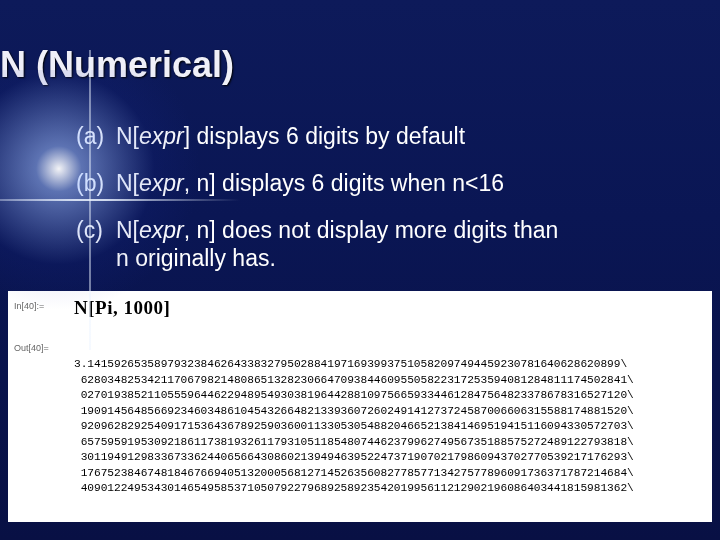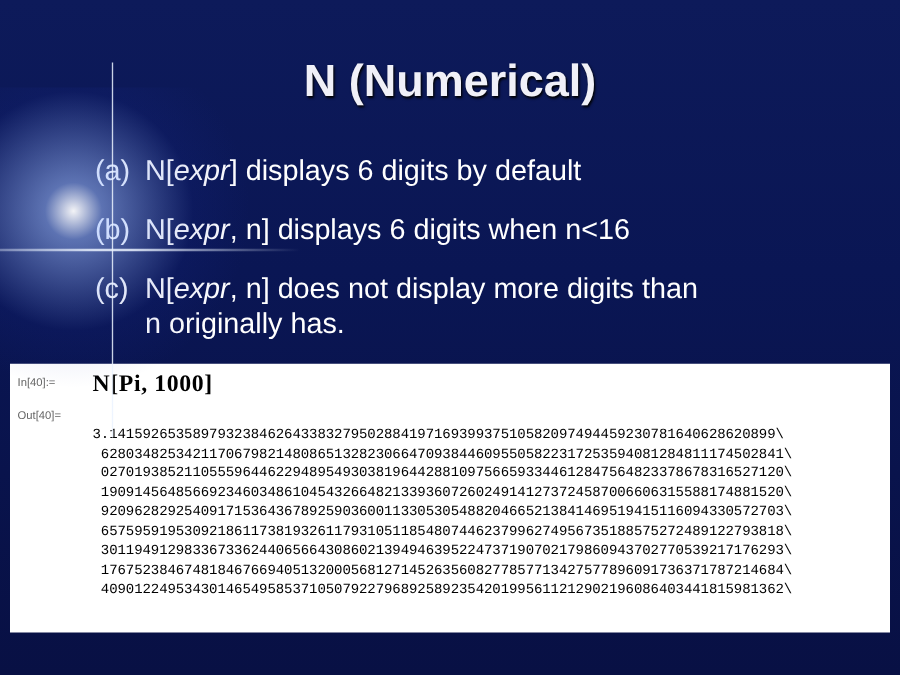--- a/index.html
+++ b/index.html
@@ -19,21 +19,21 @@
   }
   .flare::before, .flare::after {
     content: "";
     position: absolute;
     background: linear-gradient(90deg, rgba(200,220,255,0) 0%, rgba(235,243,255,0.85) 45%, rgba(235,243,255,0.85) 55%, rgba(200,220,255,0) 100%);
     left: 50%; top: 50%;
   }
   .flare::before { width: 300px; height: 2px; transform: translate(-50%,-50%); }
   .flare::after  { width: 2px; height: 300px; transform: translate(-50%,-50%); }
   .title {
-    text-align: center;
+    text-align: left;
     margin-top: 44px;
     font-size: 36px;
     color: #f0f0f8;
     font-family: Verdana, sans-serif;
     text-shadow: 1px 1px 2px #000;
   }
   .content {
     margin: 36px 54px 0 76px;
     font-size: 23px;
     line-height: 1.25;
@@ -89,21 +89,21 @@
   </p>
 </div>
 
 <div class="nb">
   <div class="nb-row">
     <div class="nb-label">In[40]:=</div>
     <div class="nb-in-code">
       <span>N[Pi, </span><span>1000</span><span>]</span>
     </div>
   </div>
-  <div class="nb-row" style="margin-top:4px">
+  <div class="nb-row" style="margin-top:20px">
     <div class="nb-label">Out[40]=</div>
     <div class="nb-out">
 <span class="cont">3.14159265358979323846264338327950288419716939937510582097494459230781640628620899\</span>
 <span class="cont"> 6280348253421170679821480865132823066470938446095505822317253594081284811174502841\</span>
 <span class="cont"> 0270193852110555964462294895493038196442881097566593344612847564823378678316527120\</span>
 <span class="cont"> 1909145648566923460348610454326648213393607260249141273724587006606315588174881520\</span>
 <span class="cont"> 9209628292540917153643678925903600113305305488204665213841469519415116094330572703\</span>
 <span class="cont"> 6575959195309218611738193261179310511854807446237996274956735188575272489122793818\</span>
 <span class="cont"> 3011949129833673362440656643086021394946395224737190702179860943702770539217176293\</span>
 <span class="cont"> 1767523846748184676694051320005681271452635608277857713427577896091736371787214684\</span>

